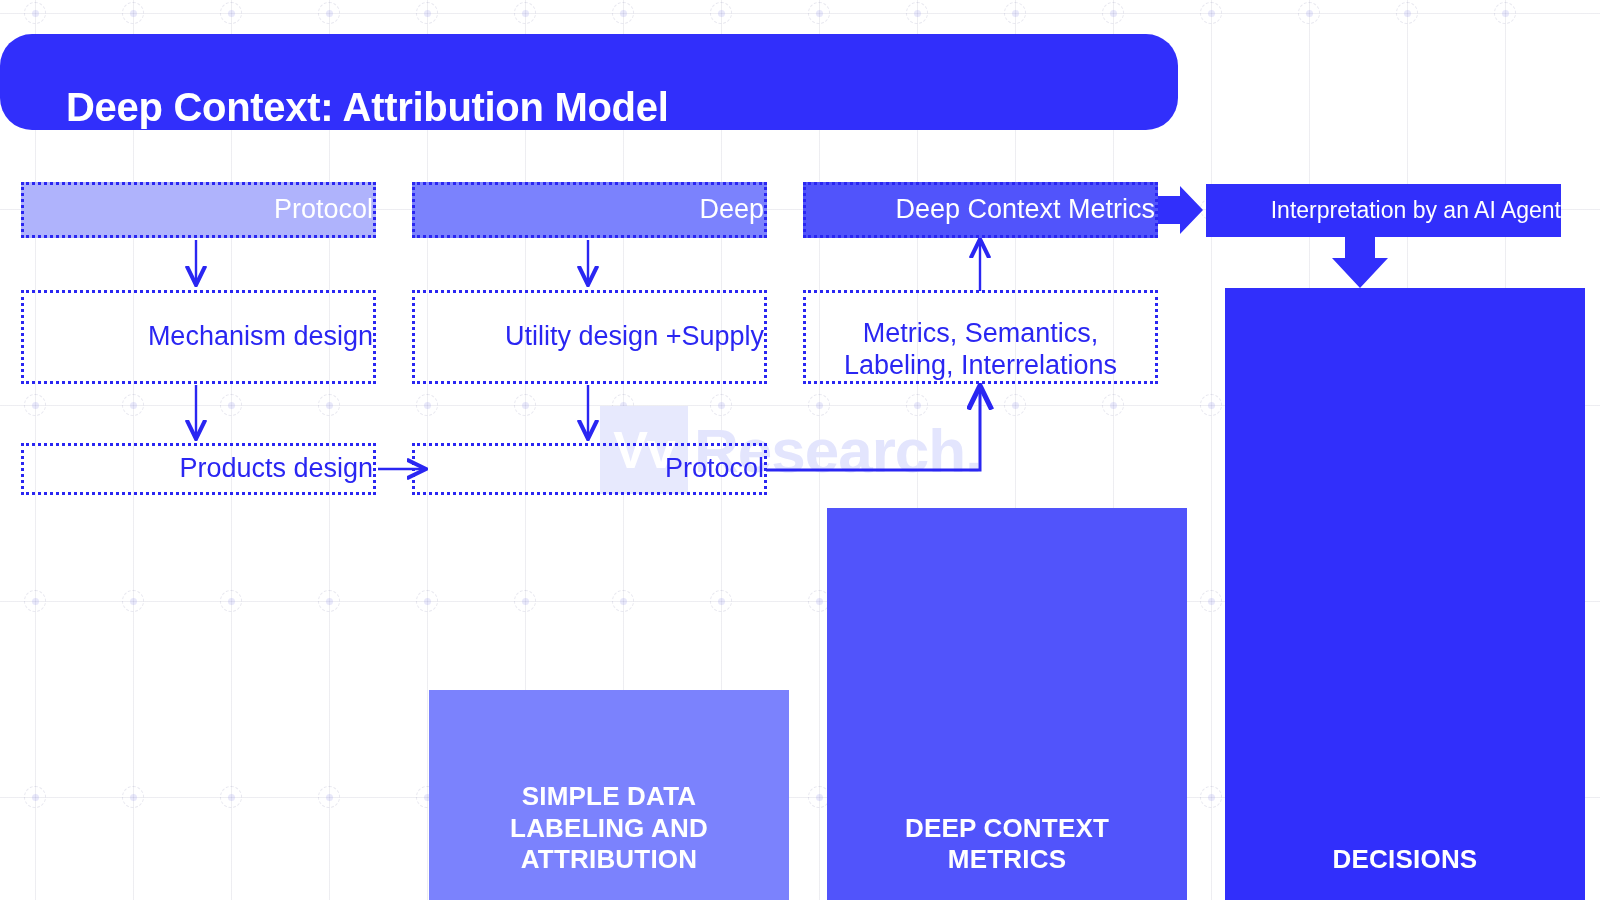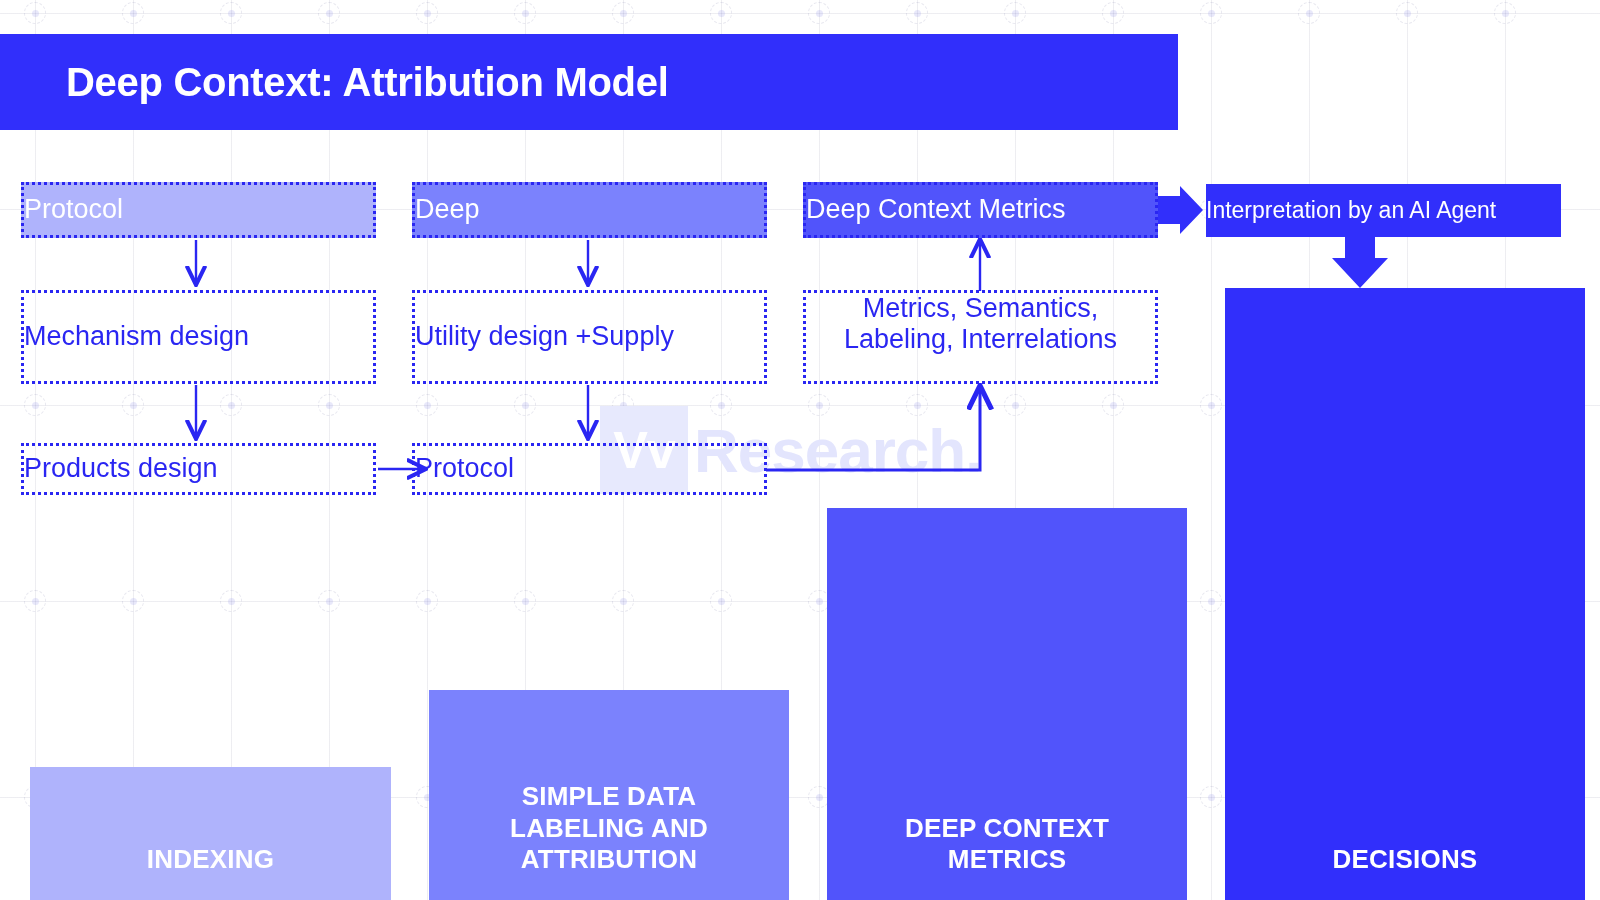--- a/index.html
+++ b/index.html
@@ -45,31 +45,31 @@
   .watermark .wm-mark{
     display:inline-block;width:88px;height:88px;background:#E7E9FD;
     color:#ffffff;text-align:center;line-height:88px;font-size:52px;
     vertical-align:middle;margin-right:6px;
   }
   .watermark .wm-text{vertical-align:middle;}
 
   
   .title-bar{
     position:absolute;left:0;top:34px;width:1178px;height:96px;
-    background:#312FFB;display:flex;align-items:center;
+    background:#312FFB;display:flex;align-items:flex-end;border-radius:32px;
   }
   .title-bar .title-text{
     color:#ffffff;font-size:40px;font-weight:700;letter-spacing:-0.3px;
     padding-left:66px;
   }
 
   
   .node{
     position:absolute;box-sizing:border-box;
-    display:flex;align-items:center;justify-content:flex-start;text-align:center;
+    display:flex;align-items:center;justify-content:flex-end;text-align:center;
   }
   .node.dotted{border:3px dotted #2A26F2;}
   .node.solid-edge{border:0;}
   .node .label{line-height:1.16;}
 
   .hdr-label{font-size:27px;color:#ffffff;}
   .body-label{font-size:27px;color:#2A26F2;}
   .agent-label{font-size:23px;color:#ffffff;}
 
   
@@ -239,23 +239,20 @@
 
   <div class="node dotted" style="left:803px;top:290px;width:355px;height:94px;background:transparent;flex-direction:column;">
     <div class="label body-label">Metrics, Semantics,</div>
     <div class="label body-label">Labeling, Interrelations</div>
   </div>
 
   <div class="node solid-edge" style="left:1206px;top:184px;width:355px;height:53px;background:#312FFB;">
     <div class="label agent-label">Interpretation by an AI Agent</div>
   </div>
 
-  <div class="cat-bar" style="left:21px;top:767px;width:361px;height:133px;background:#AFB3FC;">
-    <div class="cat-label">INDEXING</div>
-  </div>
 
   <div class="cat-bar" style="left:420px;top:690px;width:360px;height:210px;background:#7B82FD;">
     <div class="cat-label">
       <span>SIMPLE DATA</span><br>
       <span>LABELING AND</span><br>
       <span>ATTRIBUTION</span>
     </div>
   </div>
 
   <div class="cat-bar" style="left:818px;top:508px;width:360px;height:392px;background:#5154FB;">

